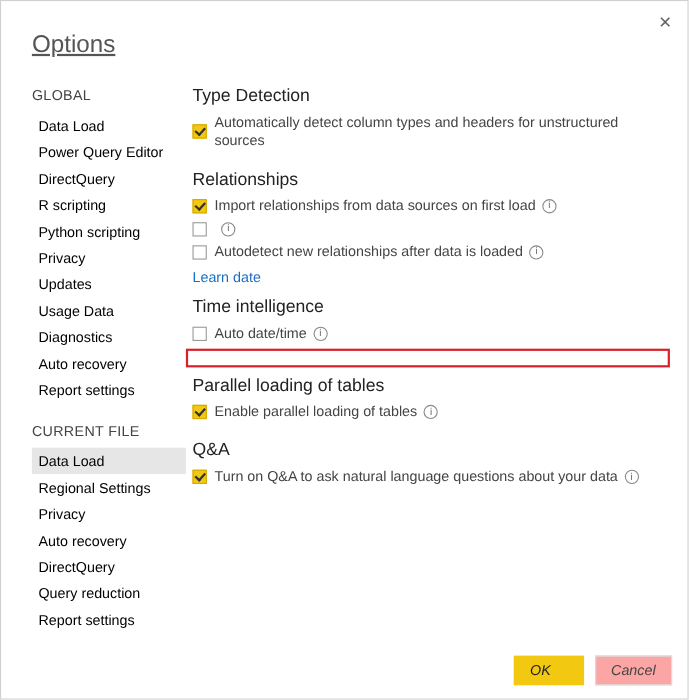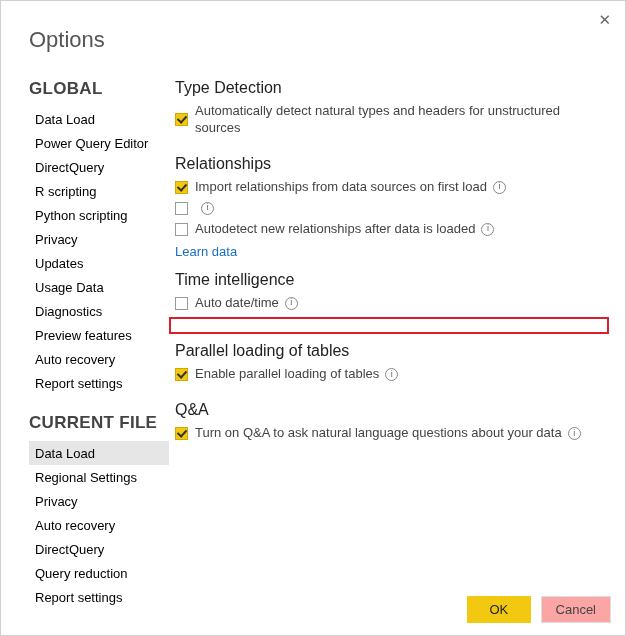--- a/index.html
+++ b/index.html
@@ -21,40 +21,41 @@
     right: 14px;
     font-size: 15px;
     color: #666;
     cursor: pointer;
   }
   .title {
     font-size: 22px;
     font-weight: 300;
     color: #555;
     padding: 26px 0 0 28px;
+    text-decoration: underline;
   }
   .body-area {
     position: absolute;
     top: 78px;
     left: 28px;
     right: 14px;
     bottom: 54px;
     display: flex;
   }
   .sidebar {
     width: 140px;
     flex: 0 0 140px;
     font-size: 13px;
   }
   .section-hdr {
-    font-weight: 700;
+    font-weight: 400;
     color: #444;
     letter-spacing: 0.3px;
     margin-bottom: 8px;
-    font-size: 17px;
+    font-size: 13px;
   }
   .nav-item {
     padding: 4.5px 6px;
     color: #000000;
     cursor: pointer;
     margin-bottom: 0;
   }
   .nav-item.active {
     background: #e6e6e6;
   }
@@ -127,25 +128,26 @@
   }
   .footer {
     position: absolute;
     bottom: 12px;
     right: 14px;
   }
   .btn {
     display: inline-block;
     min-width: 64px;
     padding: 5px 14px;
-    text-align: center;
+    text-align: left;
     font-size: 13px;
     cursor: pointer;
     border: 1px solid transparent;
     margin-left: 6px;
+    font-style: italic;
   }
   .btn.primary { background: #f2c811; color: #222; }
   .btn.secondary { background: #fca5a5; color: #444; border-color: #ddd; }
 </style>
 </head>
 <body>
 
 <div class="close-x">✕</div>
 
 <div class="title">Options</div>
@@ -156,61 +158,60 @@
     <div class="section-hdr">GLOBAL</div>
     <div class="nav-item">Data Load</div>
     <div class="nav-item">Power Query Editor</div>
     <div class="nav-item">DirectQuery</div>
     <div class="nav-item">R scripting</div>
     <div class="nav-item">Python scripting</div>
     <div class="nav-item">Privacy</div>
     <div class="nav-item">Updates</div>
     <div class="nav-item">Usage Data</div>
     <div class="nav-item">Diagnostics</div>
-    <div class="nav-item">Preview features</div>
     <div class="nav-item">Auto recovery</div>
     <div class="nav-item">Report settings</div>
 
     <div class="gap"></div>
 
     <div class="section-hdr">CURRENT FILE</div>
     <div class="nav-item active">Data Load</div>
     <div class="nav-item">Regional Settings</div>
     <div class="nav-item">Privacy</div>
     <div class="nav-item">Auto recovery</div>
     <div class="nav-item">DirectQuery</div>
     <div class="nav-item">Query reduction</div>
     <div class="nav-item">Report settings</div>
   </div>
 
   <div class="main">
 
     <div class="grp-title">Type Detection</div>
     <div class="opt-row">
       <span class="cb checked"></span>
-      <span>Automatically detect natural types and headers for unstructured sources</span>
+      <span>Automatically detect column types and headers for unstructured sources</span>
     </div>
 
     <div class="spacer"></div>
     <div class="grp-title">Relationships</div>
     <div class="opt-row">
       <span class="cb checked"></span>
       <span>Import relationships from data sources on first load</span>
       <span class="info-ic">i</span>
     </div>
     <div class="opt-row">
       <span class="cb"></span>
       <span class="info-ic">i</span>
     </div>
     <div class="opt-row">
       <span class="cb"></span>
       <span>Autodetect new relationships after data is loaded</span>
       <span class="info-ic">i</span>
     </div>
-    <div class="learn-link">Learn data</div>
+    <div class="learn-link">Learn date</div>
 
     <div class="spacer"></div>
     <div class="grp-title">Time intelligence</div>
     <div class="opt-row">
       <span class="cb"></span>
       <span>Auto date/time</span>
       <span class="info-ic">i</span>
     </div>
 
     <div class="highlight-box">

